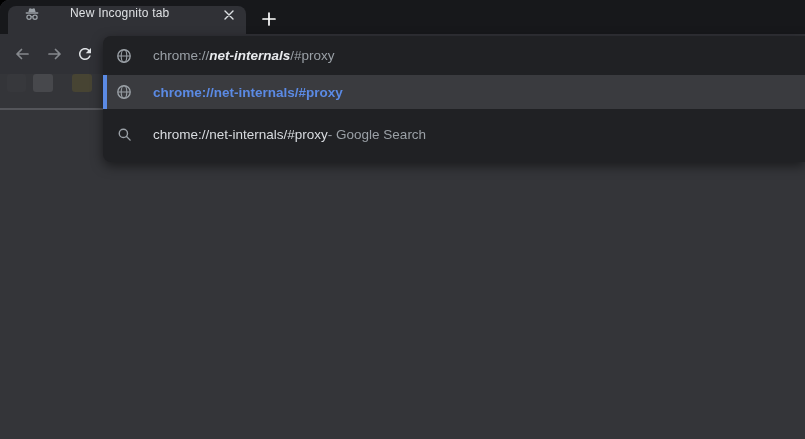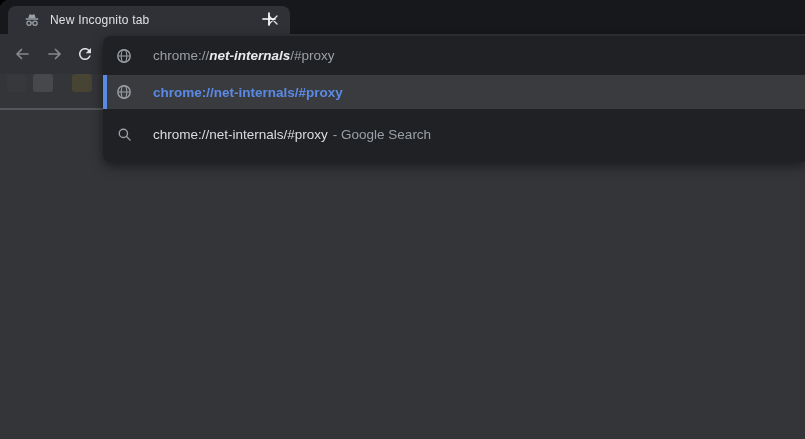--- a/index.html
+++ b/index.html
@@ -8,22 +8,22 @@
     --text-secondary:#9aa0a6; --icon-gray:#9aa0a6; --icon-dim:#85888d; --icon-bright:#dfe2e5;
   }
   *{margin:0;padding:0;box-sizing:border-box;}
   html,body{width:805px;height:439px;background:#000;overflow:hidden;
     font-family:"Liberation Sans",sans-serif;}
   .window{position:relative;width:805px;height:439px;background:var(--page-bg);
     border-top-left-radius:9px;overflow:hidden;}
 
   
   .tabstrip{position:absolute;left:0;top:0;width:100%;height:34px;background:var(--frame);}
-  .tab{position:absolute;left:8px;top:6px;width:282px;height:28px;background:var(--toolbar);
-    border-radius:8px 8px 0 0;display:flex;align-items:center;padding:0 8px 0 16px;}
+  .tab{position:absolute;left:8px;top:6px;width:238px;height:28px;background:var(--toolbar);
+    border-radius:8px 8px 0 0;display:flex;padding:0 8px 0 16px;gap:20px;}
   .tab-title{flex:1;font-size:12px;color:#dfe1e4;margin-left:10px;white-space:nowrap;
     overflow:hidden;letter-spacing:.2px;}
   .tab-close{width:18px;height:18px;border-radius:50%;display:flex;align-items:center;
     justify-content:center;cursor:pointer;margin-left:4px;}
   .newtab-btn{position:absolute;left:256px;top:6px;width:26px;height:26px;border-radius:50%;
     display:flex;align-items:center;justify-content:center;cursor:pointer;}
 
   
   .toolbar{position:absolute;left:0;top:34px;width:100%;height:40px;background:var(--toolbar);}
   .nav-btn{position:absolute;top:6px;width:28px;height:28px;border-radius:50%;display:flex;
@@ -47,21 +47,21 @@
     cursor:pointer;}
   .sug-row.selected{background:var(--selected-row-bg);}
   .sel-bar{position:absolute;left:0;top:0;bottom:0;width:4px;background:var(--accent-blue);}
   .sug-row.search{margin-top:8px;}
   .ico{width:16px;height:16px;margin-right:21px;flex:0 0 16px;display:flex;
     align-items:center;justify-content:center;}
   .omni-text{font-size:13.5px;color:var(--text-secondary);white-space:nowrap;}
   .omni-text .host{color:var(--text-primary);font-weight:700;font-style:italic;}
   .sug-url-text{font-size:13.5px;font-weight:700;color:var(--accent-blue);white-space:nowrap;}
   .sug-search-text{font-size:13.5px;color:#d9dce0;white-space:nowrap;}
-  .sug-annotation{font-size:13.5px;color:var(--text-secondary);margin-left:5px;}
+  .sug-annotation{font-size:13.5px;color:var(--text-secondary);}
   svg{display:block;}
 </style>
 </head>
 <body>
 
 <div class="window">
 
   <div class="tabstrip">
     <div class="tab">
       <span class="ico" style="margin:0;">

